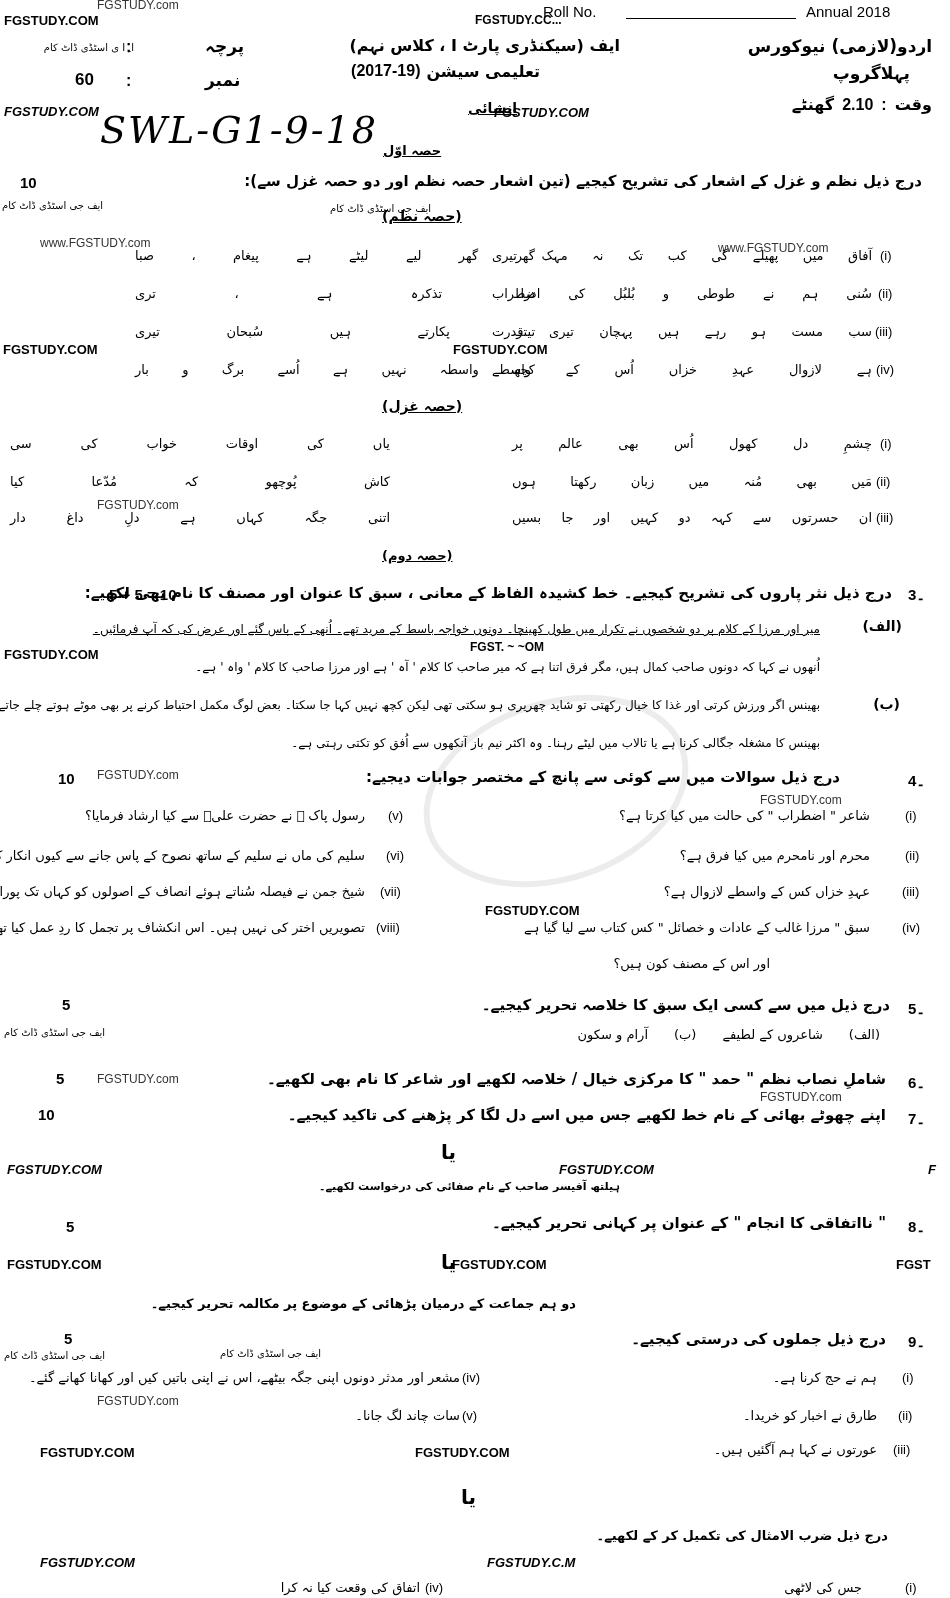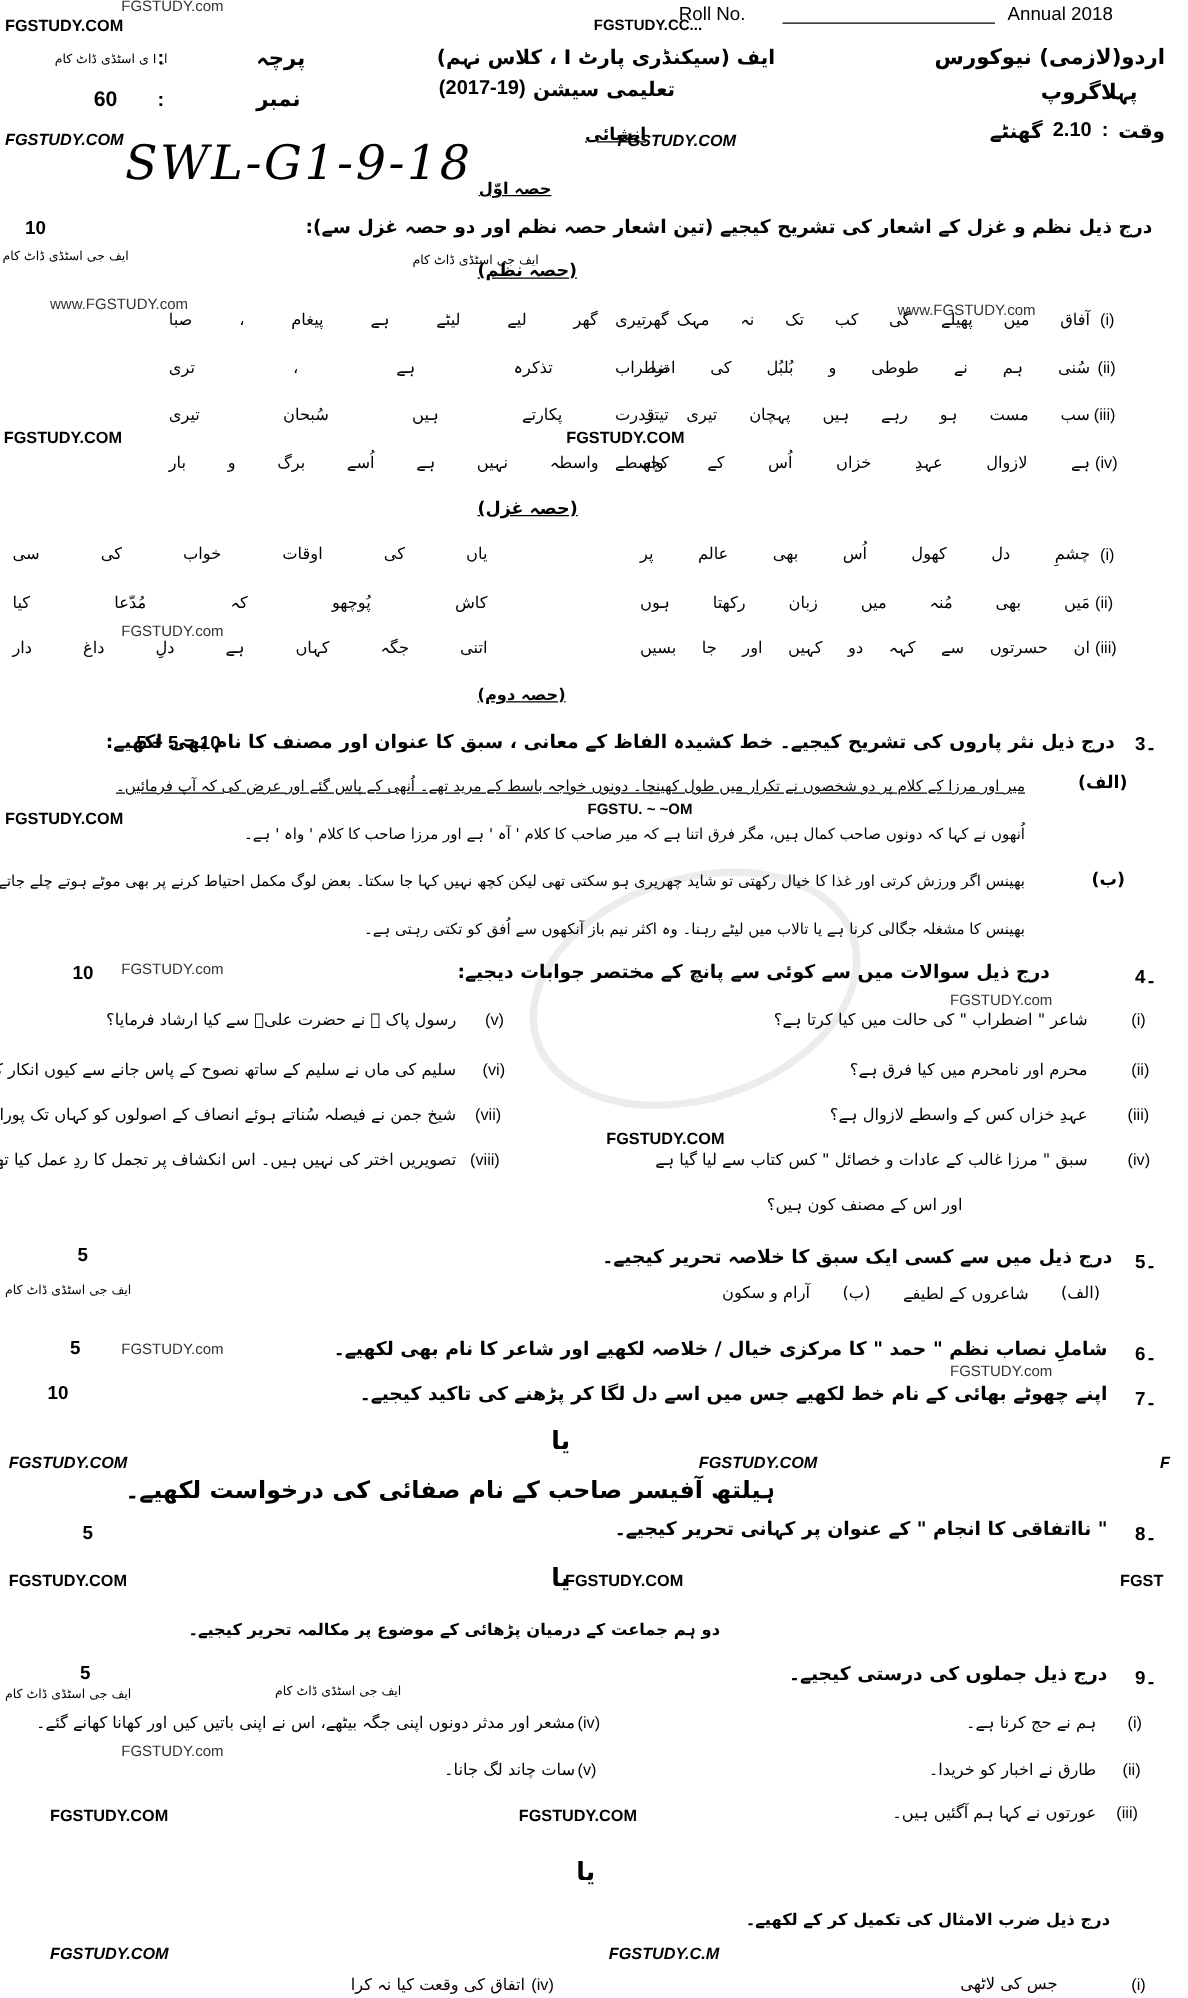--- a/index.html
+++ b/index.html
@@ -122,21 +122,21 @@
 
 <div class="abs ur heading-c" style="left:382px;top:548px;font-size:13px;">(حصہ دوم)</div>
 
 <div class="abs lat b" style="left:908px;top:586px;font-size:15px;">3۔</div>
 <div class="abs ur q" style="right:58px;top:584px;">درج ذیل نثر پاروں کی تشریح کیجیے۔ خط کشیدہ الفاظ کے معانی ، سبق کا عنوان اور مصنف کا نام بھی لکھیے:</div>
 <div class="abs marks" style="left:85px;top:586px;margin-left:24px;">5 + 5 = 10</div>
 
 <div class="abs ur b" style="right:48px;top:618px;font-size:14px;">(الف)</div>
 <div class="abs ur line" style="right:130px;top:622px;width:800px;font-size:12px;text-align:right;text-decoration:underline;">میر اور مرزا کے کلام پر دو شخصوں نے تکرار میں طول کھینچا۔ دونوں خواجہ باسط کے مرید تھے۔ اُنھی کے پاس گئے اور عرض کی کہ آپ فرمائیں۔</div>
 <div class="abs wm" style="left:4px;top:647px;">FGSTUDY.COM</div>
-<div class="abs wm" style="left:470px;top:640px;font-size:12px;">FGSTU. ~ ~OM</div>
+<div class="abs wm" style="left:470px;top:640px;font-size:12px;">FGST. ~ ~OM</div>
 <div class="abs ur line" style="right:130px;top:660px;width:760px;font-size:12px;text-align:right;">اُنھوں نے کہا کہ دونوں صاحب کمال ہیں، مگر فرق اتنا ہے کہ میر صاحب کا کلام ' آہ ' ہے اور مرزا صاحب کا کلام ' واہ ' ہے۔</div>
 
 <div class="abs ur b" style="right:50px;top:696px;font-size:14px;">(ب)</div>
 <div class="abs ur line" style="right:130px;top:698px;width:810px;font-size:12px;text-align:right;">بھینس اگر ورزش کرتی اور غذا کا خیال رکھتی تو شاید چھریری ہو سکتی تھی لیکن کچھ نہیں کہا جا سکتا۔ بعض لوگ مکمل احتیاط کرنے پر بھی موٹے ہوتے چلے جاتے ہیں۔</div>
 <div class="abs ur line" style="right:130px;top:736px;width:700px;font-size:12px;text-align:right;">بھینس کا مشغلہ جگالی کرنا ہے یا تالاب میں لیٹے رہنا۔ وہ اکثر نیم باز آنکھوں سے اُفق کو تکتی رہتی ہے۔</div>
 
 <div class="abs lat b" style="left:908px;top:772px;font-size:15px;">4۔</div>
 <div class="abs ur q" style="right:110px;top:768px;">درج ذیل سوالات میں سے کوئی سے پانچ کے مختصر جوابات دیجیے:</div>
 <div class="abs marks" style="left:58px;top:770px;">10</div>
 <div class="abs wm-thin" style="left:97px;top:768px;">FGSTUDY.com</div>
@@ -190,21 +190,21 @@
 <div class="abs wm-thin" style="left:97px;top:1072px;">FGSTUDY.com</div>
 <div class="abs wm-thin" style="left:760px;top:1090px;">FGSTUDY.com</div>
 
 <div class="abs lat b" style="left:908px;top:1110px;font-size:15px;">7۔</div>
 <div class="abs ur q" style="right:64px;top:1106px;">اپنے چھوٹے بھائی کے نام خط لکھیے جس میں اسے دل لگا کر پڑھنے کی تاکید کیجیے۔</div>
 <div class="abs marks" style="left:38px;top:1106px;">10</div>
 <div class="abs ur ya" style="left:441px;top:1140px;">یا</div>
 <div class="abs wm-i" style="left:7px;top:1162px;">FGSTUDY.COM</div>
 <div class="abs wm-i" style="left:559px;top:1162px;">FGSTUDY.COM</div>
 <div class="abs wm-i" style="left:928px;top:1162px;">F</div>
-<div class="abs ur line b" style="right:330px;top:1180px;font-size:19px;">ہیلتھ آفیسر صاحب کے نام صفائی کی درخواست لکھیے۔</div>
+<div class="abs ur line b" style="right:330px;top:1180px;font-size:11px;">ہیلتھ آفیسر صاحب کے نام صفائی کی درخواست لکھیے۔</div>
 
 <div class="abs lat b" style="left:908px;top:1218px;font-size:15px;">8۔</div>
 <div class="abs ur q" style="right:64px;top:1214px;">" نااتفاقی کا انجام " کے عنوان پر کہانی تحریر کیجیے۔</div>
 <div class="abs marks" style="left:66px;top:1218px;">5</div>
 <div class="abs ur ya" style="left:441px;top:1250px;">یا</div>
 <div class="abs wm" style="left:7px;top:1257px;">FGSTUDY.COM</div>
 <div class="abs wm" style="left:452px;top:1257px;">FGSTUDY.COM</div>
 <div class="abs wm" style="left:896px;top:1257px;">FGST</div>
 <div class="abs ur line b" style="right:374px;top:1296px;font-size:13px;">دو ہم جماعت کے درمیان پڑھائی کے موضوع پر مکالمہ تحریر کیجیے۔</div>
 
@@ -235,17 +235,17 @@
 <div class="abs wm-thin" style="left:97px;top:1394px;">FGSTUDY.com</div>
 <div class="abs wm" style="left:40px;top:1445px;">FGSTUDY.COM</div>
 <div class="abs wm" style="left:415px;top:1445px;">FGSTUDY.COM</div>
 
 <div class="abs ur ya" style="left:461px;top:1485px;">یا</div>
 <div class="abs ur line b" style="right:62px;top:1528px;font-size:13px;">درج ذیل ضرب الامثال کی تکمیل کر کے لکھیے۔</div>
 <div class="abs wm-i" style="left:40px;top:1555px;">FGSTUDY.COM</div>
 <div class="abs wm-i" style="left:487px;top:1555px;">FGSTUDY.C.M</div>
 
 <div class="abs" style="left:0;top:1580px;width:950px;">
-  <span class="abs ur line" style="right:104px;margin-left:16px;">جس کی لاٹھی</span>
+  <span class="abs ur line" style="right:88px;margin-left:16px;">جس کی لاٹھی</span>
   <span class="abs num" style="left:905px;">(i)</span>
   <span class="abs ur line" style="right:530px;">اتفاق کی وقعت کیا نہ کرا</span>
   <span class="abs num" style="left:425px;">(iv)</span>
 </div>
 
 </body></html>

